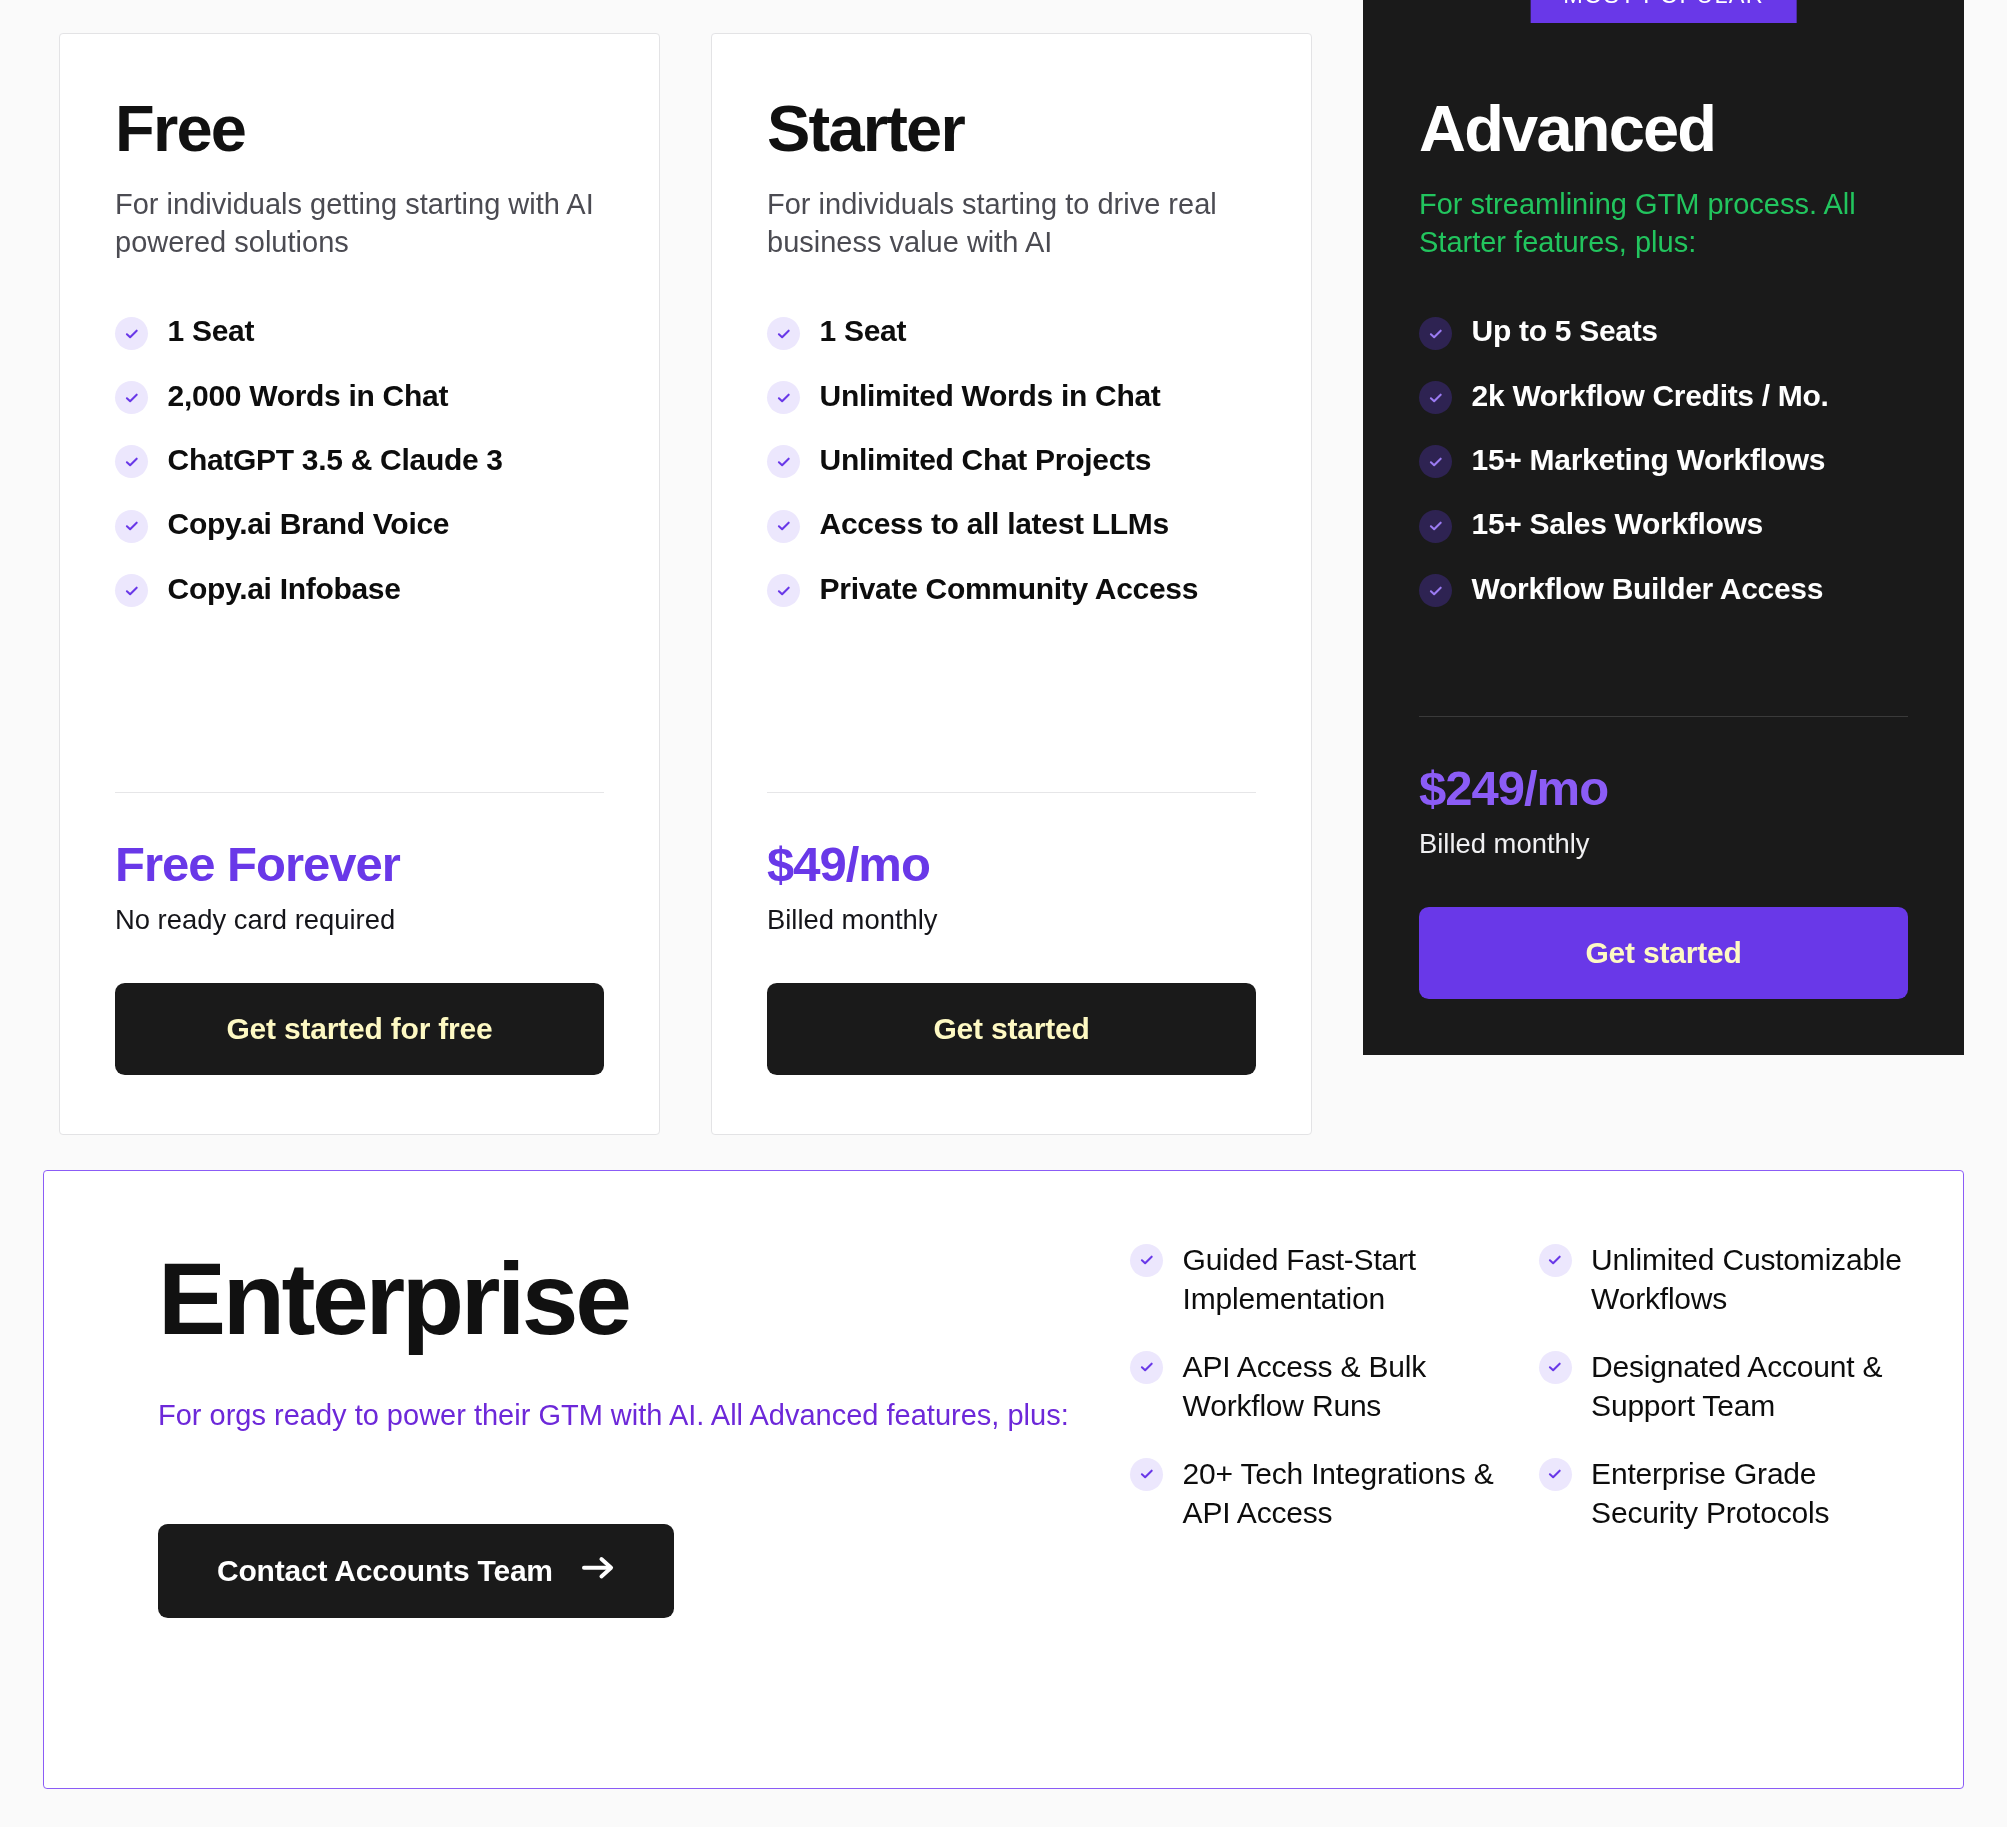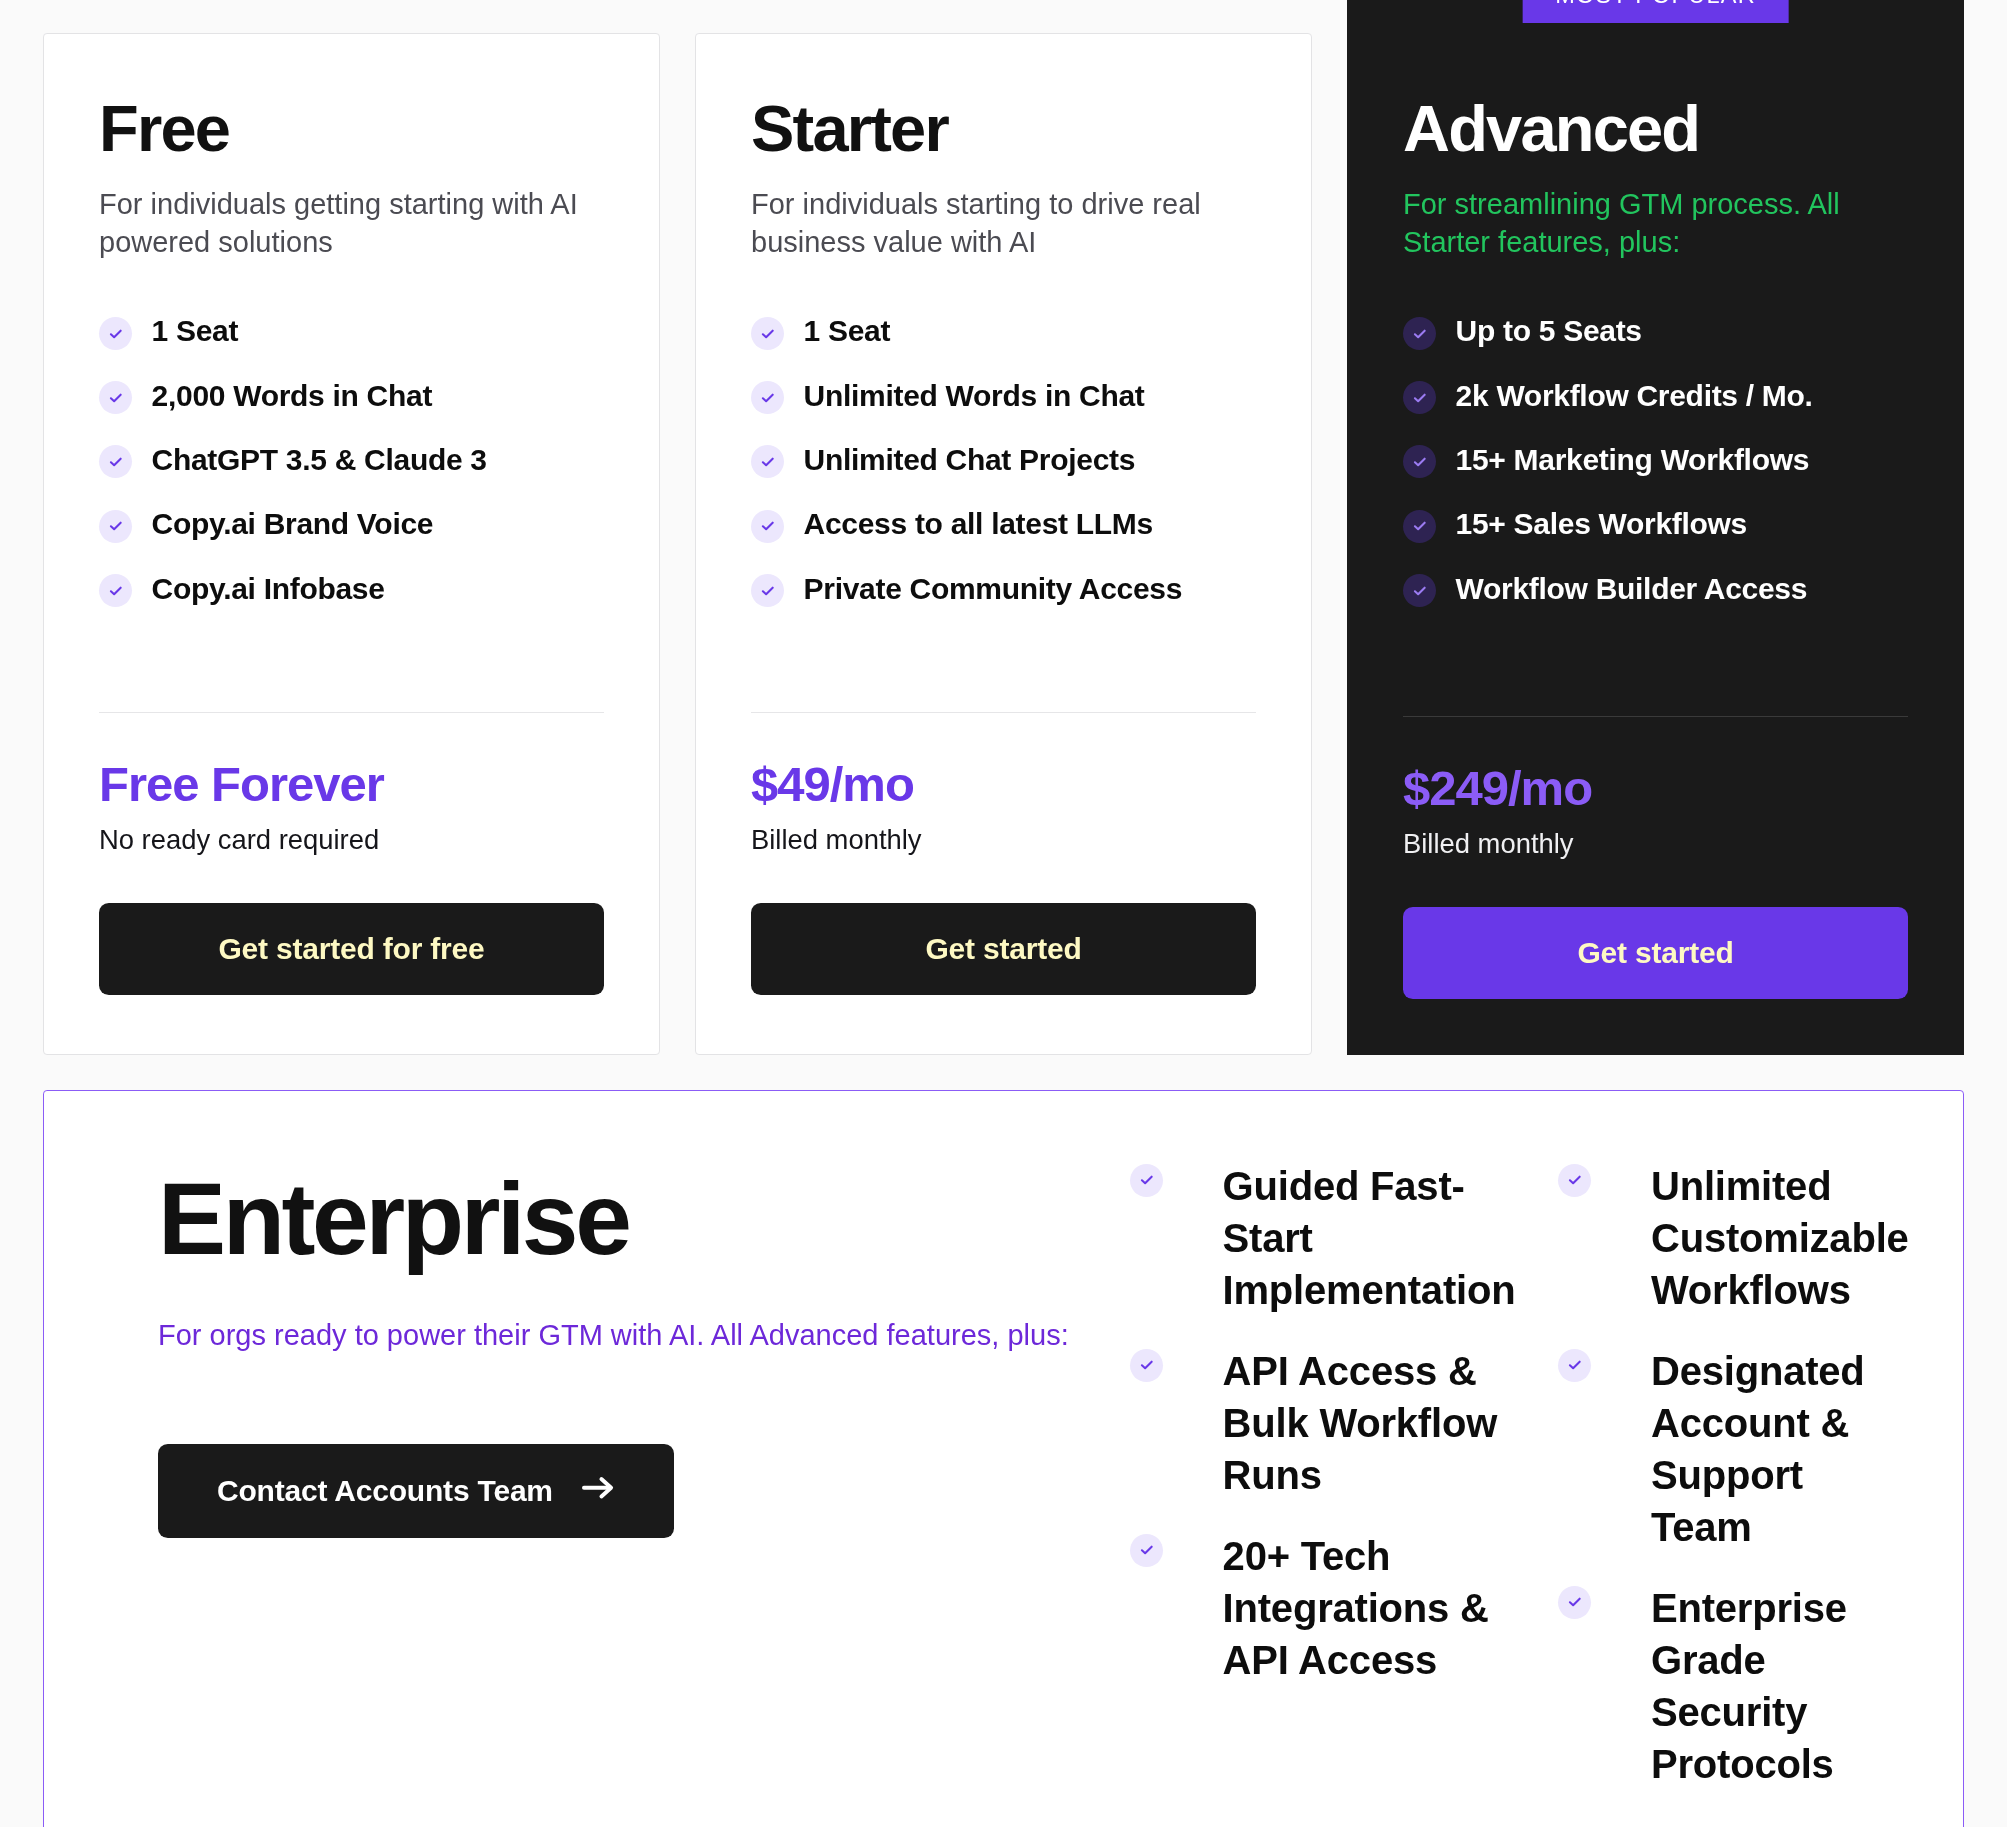--- a/index.html
+++ b/index.html
@@ -30,20 +30,21 @@
 
   .plan-card {
     flex: 1 1 0;
     background: #ffffff;
     border: 1px solid #e3e3e5;
     border-radius: 3.9px;
     padding: 61px 55px 0 55px;
     display: flex;
     flex-direction: column;
     position: relative;
+    margin-left: 16px;
   }
 
   .plan-card.featured {
     background: #1a1a1a;
     border-color: #1a1a1a;
     border-radius: 0;
     margin-top: -33px;
     padding-top: 94px;
     height: 1055px;
   }
@@ -210,25 +211,24 @@
   }
 
   .arrow-icon { display: block; }
 
   .ent-cols { display: flex; flex: 1 1 auto; gap: 43px; padding-top: 3.9px; }
   .ent-col { flex: 1 1 0; display: flex; flex-direction: column; gap: 29px; }
 
   .ent-feature { display: flex; align-items: flex-start; gap: 19.6px; }
 
   .ent-feature .feature-text {
-    font-size: 40px;
-    font-weight: 700;
+    font-size: 30px;
+    font-weight: 400;
     line-height: 1.3;
     letter-spacing: -0.2px;
-    margin-left: 40px;
   }
 </style>
 </head>
 <body>
 
 <div class="page">
 
   <div class="plans-row">
 
     <div class="plan-card">

